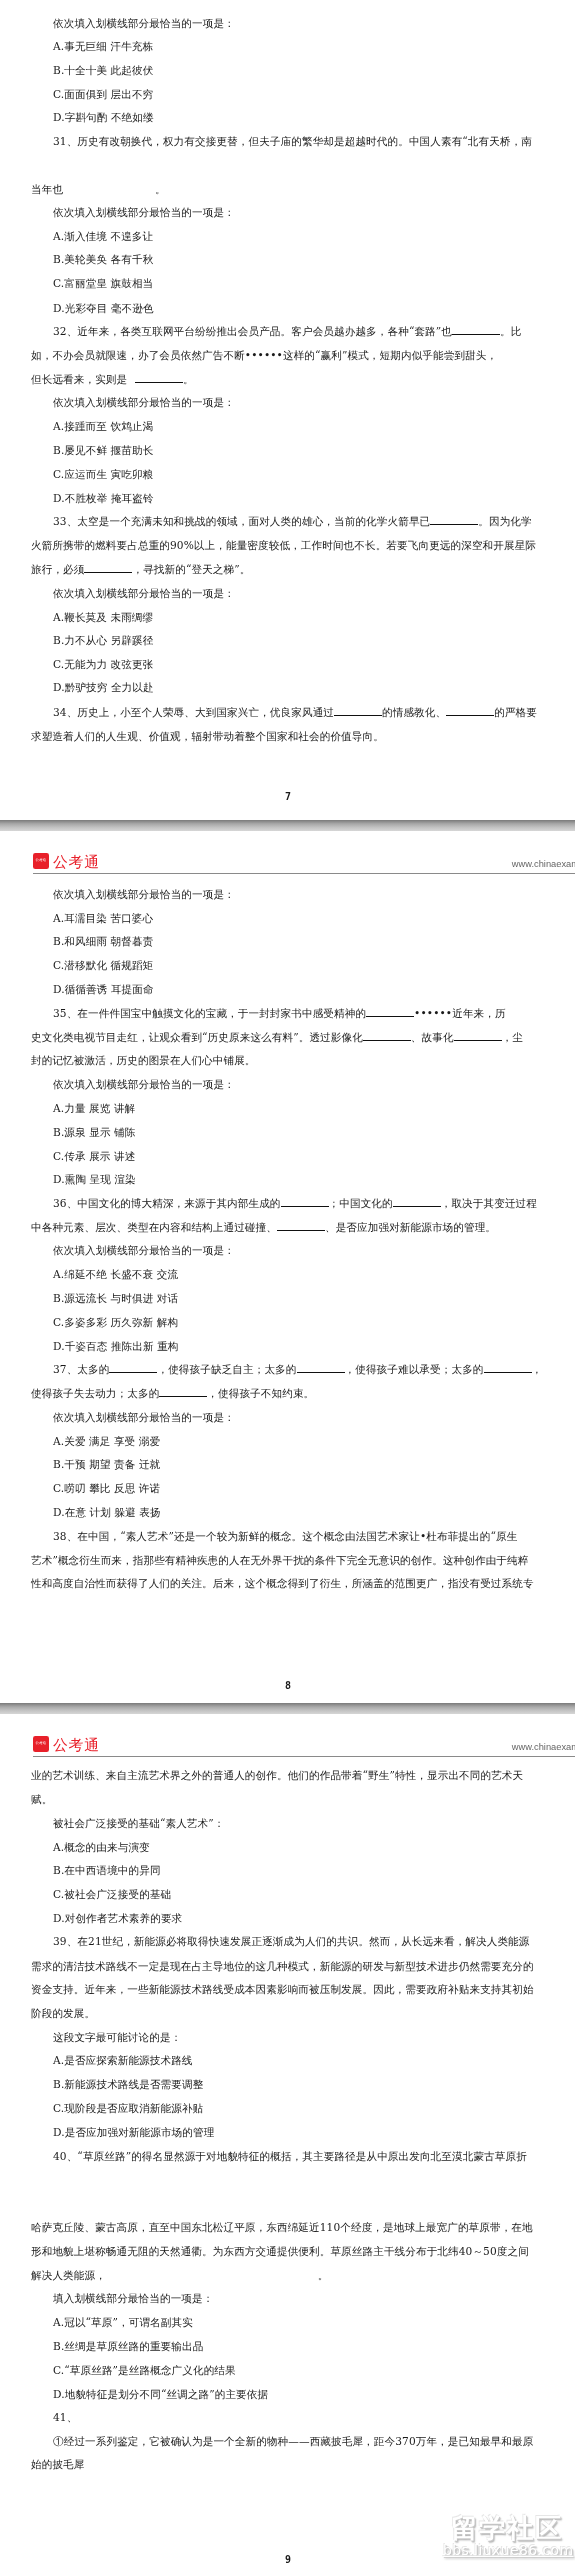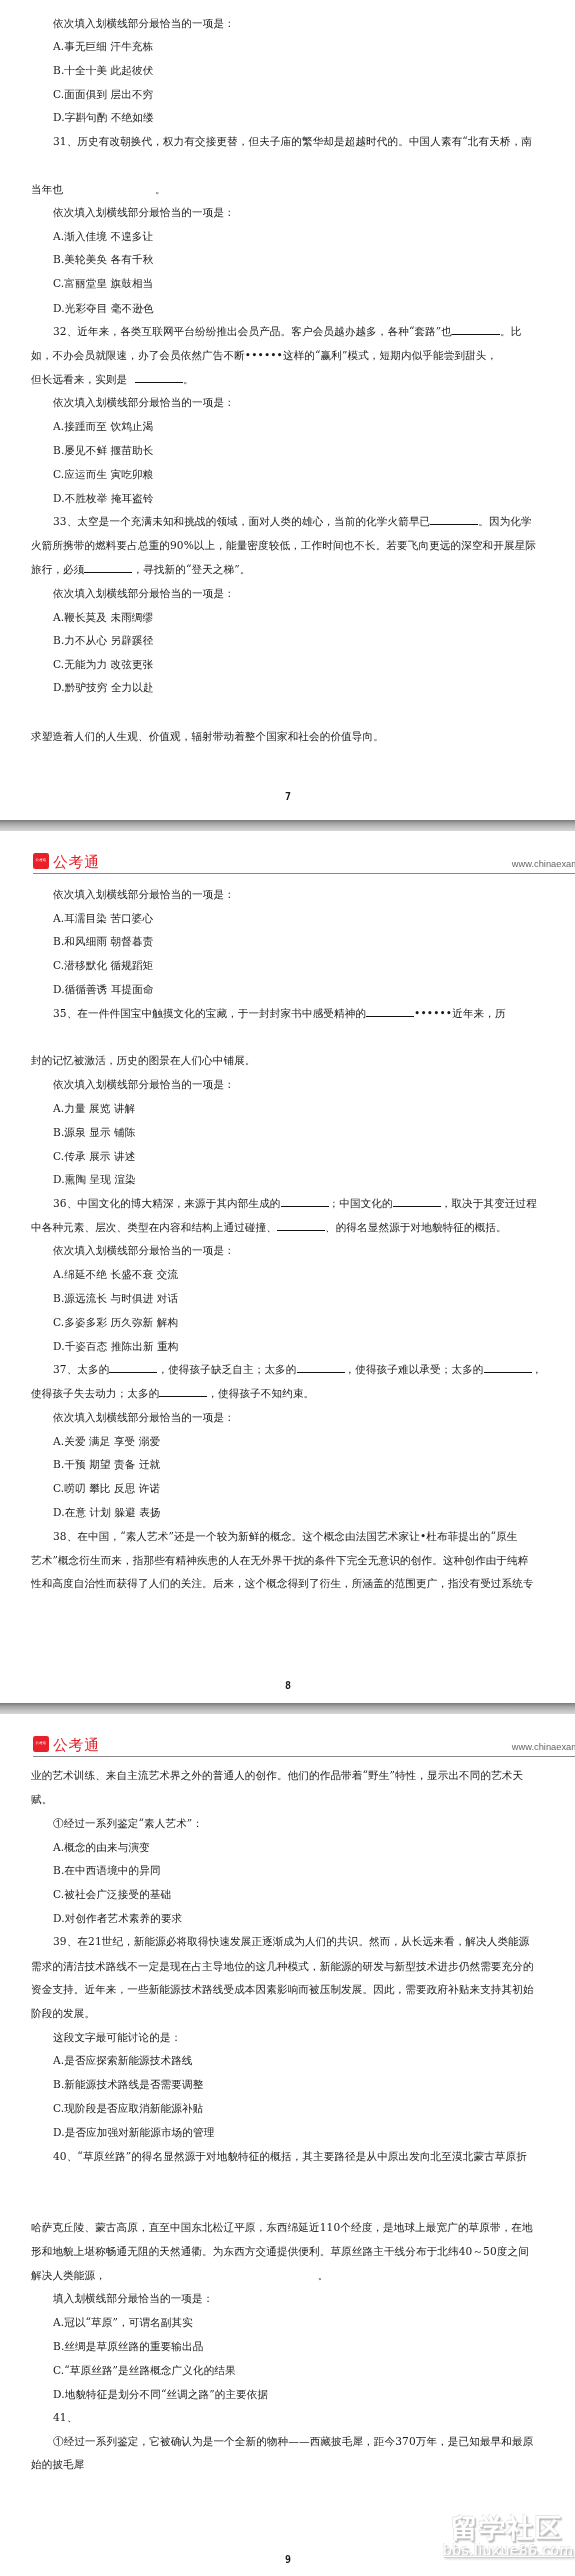--- a/index.html
+++ b/index.html
@@ -145,20 +145,21 @@
 
   <div class="line ind" style="top:515px"><span>33、太空是一个充满未知和挑战的领域，面对人类的雄心，当前的化学火箭早已</span><span class="blank"></span><span>。因为化学</span></div>
   <div class="line cont" style="top:539px">火箭所携带的燃料要占总重的90%以上，能量密度较低，工作时间也不长。若要飞向更远的深空和开展星际</div>
   <div class="line cont" style="top:563px"><span>旅行，必须</span><span class="blank"></span><span>，寻找新的“登天之梯”。</span></div>
   <div class="line ind" style="top:587px">依次填入划横线部分最恰当的一项是：</div>
   <div class="line ind" style="top:611px">A.鞭长莫及 未雨绸缪</div>
   <div class="line ind" style="top:634px">B.力不从心 另辟蹊径</div>
   <div class="line ind" style="top:658px">C.无能为力 改弦更张</div>
   <div class="line ind" style="top:681px">D.黔驴技穷 全力以赴</div>
 
+  <div class="line ind" style="top:706px"><span>34、历史上，小至个人荣辱、大到国家兴亡，优良家风通过</span><span class="blank"></span><span>的情感教化、</span><span class="blank"></span><span>的严格要</span></div>
   <div class="line cont" style="top:730px">求塑造着人们的人生观、价值观，辐射带动着整个国家和社会的价值导向。</div>
 
   <div class="page-num" style="top:791px">7</div>
 </div>
 
 <div class="sep" style="top:820px;z-index:3;"></div>
 
 <div class="page" style="top:831px;height:873px;z-index:2;">
   <div class="header" style="top:20px">
     <div class="logo-box">公考通</div>
@@ -166,29 +167,30 @@
     <div class="site-url">www.chinaexam.org</div>
   </div>
 
   <div class="line ind" style="top:57px">依次填入划横线部分最恰当的一项是：</div>
   <div class="line ind" style="top:81px">A.耳濡目染 苦口婆心</div>
   <div class="line ind" style="top:104px">B.和风细雨 朝督暮责</div>
   <div class="line ind" style="top:128px">C.潜移默化 循规蹈矩</div>
   <div class="line ind" style="top:152px">D.循循善诱 耳提面命</div>
 
   <div class="line ind" style="top:176px"><span>35、在一件件国宝中触摸文化的宝藏，于一封封家书中感受精神的</span><span class="blank"></span><span>••••••近年来，历</span></div>
+  <div class="line cont" style="top:200px"><span>史文化类电视节目走红，让观众看到“历史原来这么有料”。透过影像化</span><span class="blank"></span><span>、故事化</span><span class="blank"></span><span>，尘</span></div>
   <div class="line cont" style="top:223px">封的记忆被激活，历史的图景在人们心中铺展。</div>
   <div class="line ind" style="top:247px">依次填入划横线部分最恰当的一项是：</div>
   <div class="line ind" style="top:271px">A.力量 展览 讲解</div>
   <div class="line ind" style="top:295px">B.源泉 显示 铺陈</div>
   <div class="line ind" style="top:319px">C.传承 展示 讲述</div>
   <div class="line ind" style="top:342px">D.熏陶 呈现 渲染</div>
 
   <div class="line ind" style="top:366px"><span>36、中国文化的博大精深，来源于其内部生成的</span><span class="blank"></span><span>；中国文化的</span><span class="blank"></span><span>，取决于其变迁过程</span></div>
-  <div class="line cont" style="top:390px"><span>中各种元素、层次、类型在内容和结构上通过碰撞、</span><span class="blank"></span><span>、的得名显然源于对地貌特征的概括。</span></div>
+  <div class="line cont" style="top:390px"><span>中各种元素、层次、类型在内容和结构上通过碰撞、</span><span class="blank"></span><span>、是否应加强对新能源市场的管理。</span></div>
   <div class="line ind" style="top:413px">依次填入划横线部分最恰当的一项是：</div>
   <div class="line ind" style="top:437px">A.绵延不绝 长盛不衰 交流</div>
   <div class="line ind" style="top:461px">B.源远流长 与时俱进 对话</div>
   <div class="line ind" style="top:485px">C.多姿多彩 历久弥新 解构</div>
   <div class="line ind" style="top:509px">D.千姿百态 推陈出新 重构</div>
 
   <div class="line ind" style="top:532px"><span>37、太多的</span><span class="blank"></span><span>，使得孩子缺乏自主；太多的</span><span class="blank"></span><span>，使得孩子难以承受；太多的</span><span class="blank"></span><span>，</span></div>
   <div class="line cont" style="top:556px"><span>使得孩子失去动力；太多的</span><span class="blank"></span><span>，使得孩子不知约束。</span></div>
   <div class="line ind" style="top:580px">依次填入划横线部分最恰当的一项是：</div>
   <div class="line ind" style="top:604px">A.关爱 满足 享受 溺爱</div>
@@ -207,21 +209,21 @@
 
 <div class="page" style="top:1714px;height:862px;z-index:2;">
   <div class="header" style="top:20px">
     <div class="logo-box">公考通</div>
     <div class="logo-text">公考通</div>
     <div class="site-url">www.chinaexam.org</div>
   </div>
 
   <div class="line cont" style="top:55px">业的艺术训练、来自主流艺术界之外的普通人的创作。他们的作品带着“野生”特性，显示出不同的艺术天</div>
   <div class="line cont" style="top:79px">赋。</div>
-  <div class="line ind" style="top:103px">①经过一系列鉴定“素人艺术”：</div>
+  <div class="line ind" style="top:103px">被社会广泛接受的基础“素人艺术”：</div>
   <div class="line ind" style="top:127px">A.概念的由来与演变</div>
   <div class="line ind" style="top:150px">B.在中西语境中的异同</div>
   <div class="line ind" style="top:174px">C.被社会广泛接受的基础</div>
   <div class="line ind" style="top:198px">D.对创作者艺术素养的要求</div>
 
   <div class="line ind" style="top:221px">39、在21世纪，新能源必将取得快速发展正逐渐成为人们的共识。然而，从长远来看，解决人类能源</div>
   <div class="line cont" style="top:246px">需求的清洁技术路线不一定是现在占主导地位的这几种模式，新能源的研发与新型技术进步仍然需要充分的</div>
   <div class="line cont" style="top:269px">资金支持。近年来，一些新能源技术路线受成本因素影响而被压制发展。因此，需要政府补贴来支持其初始</div>
   <div class="line cont" style="top:293px">阶段的发展。</div>
   <div class="line ind" style="top:317px">这段文字最可能讨论的是：</div>

